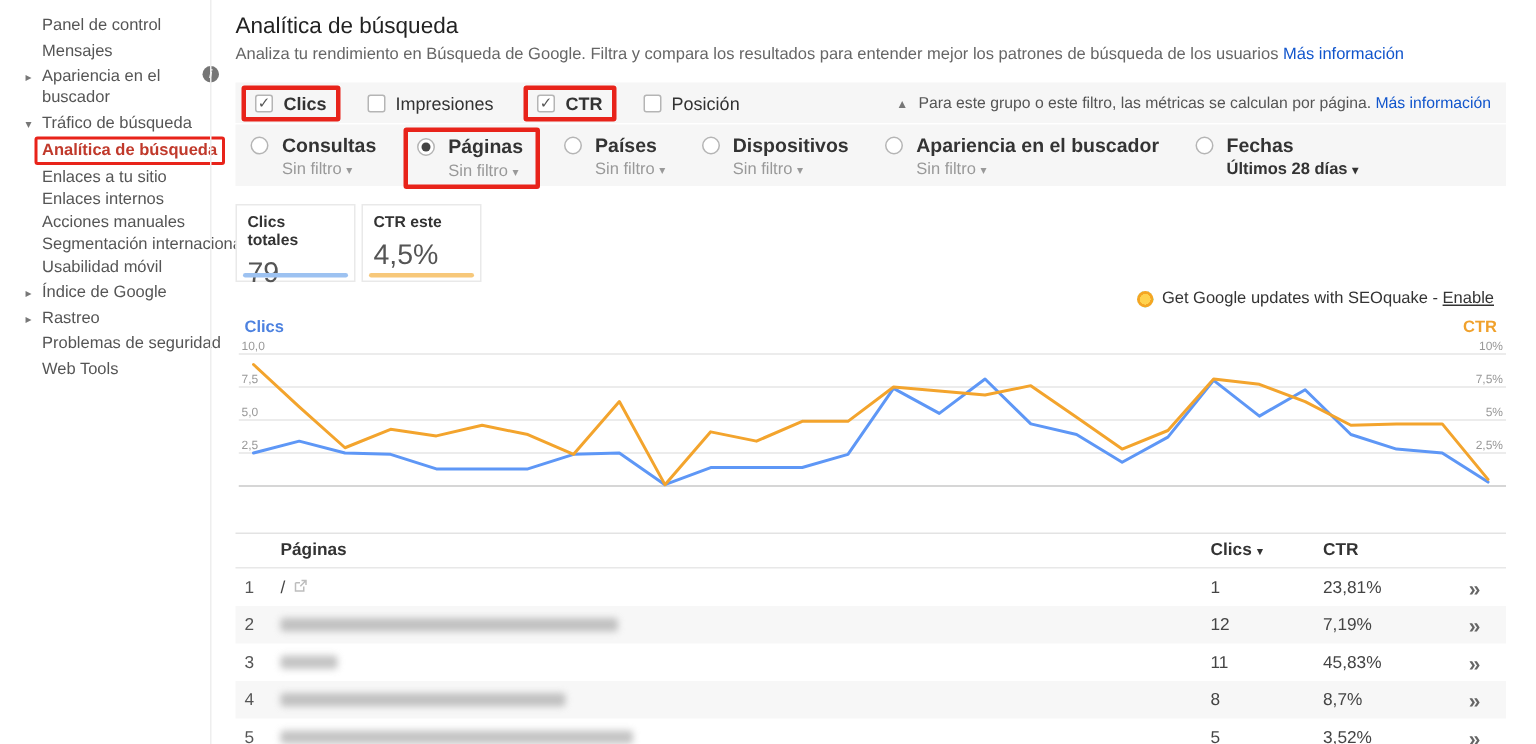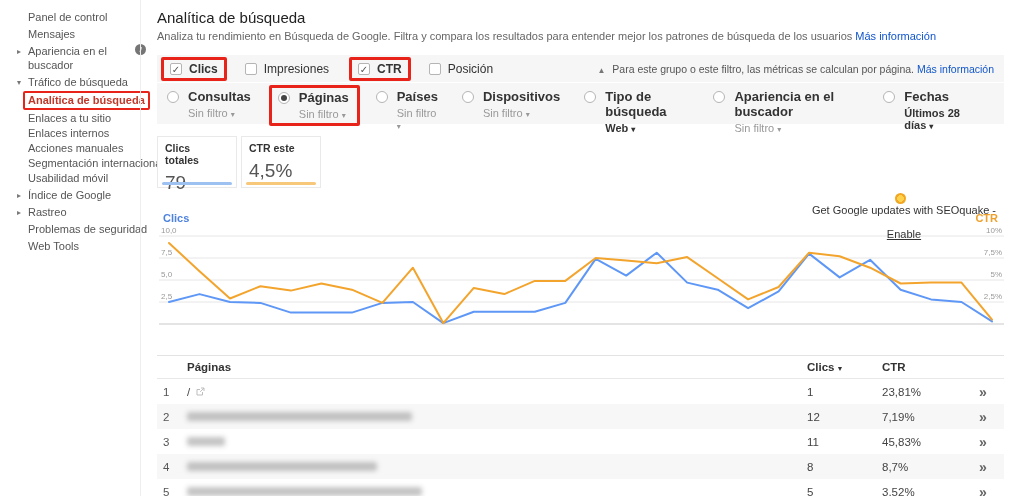--- a/index.html
+++ b/index.html
@@ -54,21 +54,21 @@
   .filter .caret { font-size:8px; }
   .filter.red-box { border:3px solid #e8231a; border-radius:2px; padding:2px 8px 4px 6px; margin:-4px 16px -2px -6px; }
   
   .cards { display:flex; margin-top:12px; }
   .card { width:80px; height:52px; border:1px solid #e9e9e9; background:#fff; margin-right:4px;
           padding:5px 23px 0 7px; position:relative; }
   .card .clbl { font-size:10.5px; font-weight:bold; color:#333; }
   .card .cval { font-size:19px; color:#555; margin-top:6px; }
   .card .cunder { position:absolute; left:4px; right:4px; bottom:2px; height:3px; border-radius:2px; }
   
-  .seoquake { position:absolute; right:28px; top:193px; font-size:11px; color:#333; display:flex; align-items:center;flex-direction:column; }
+  .seoquake { position:absolute; right:28px; top:193px; font-size:11px; color:#333; display:flex; align-items:center; }
   .sq-icon { width:11px; height:11px; border-radius:50%; margin-right:6px;
              background:radial-gradient(circle at 50% 50%, #ffd24d 0 45%, #f4a623 46% 70%, #7cb342 71% 100%); }
   .seoquake u { cursor:pointer; }
   
   .chart-head { display:flex; justify-content:space-between; margin-top:24px; padding:0 6px; }
   .axis-name { font-size:11px; font-weight:bold; }
   .axis-name.left { color:#4d82e0; }
   .axis-name.right { color:#f0a12c; }
   .chart-wrap { margin-top:2px;text-align:right; }
   
@@ -161,27 +161,20 @@
         <div>
           <div class="flbl">Países</div>
           <div class="fval">Sin filtro <span class="caret">▾</span></div>
         </div>
       </div>
       <div class="filter">
         <span class="radio"></span>
         <div>
           <div class="flbl">Dispositivos</div>
           <div class="fval">Sin filtro <span class="caret">▾</span></div>
-        </div>
-      </div>
-      <div class="filter">
-        <span class="radio"></span>
-        <div>
-          <div class="flbl">Tipo de búsqueda</div>
-          <div class="fval boldval">Web <span class="caret">▾</span></div>
         </div>
       </div>
       <div class="filter">
         <span class="radio"></span>
         <div>
           <div class="flbl">Apariencia en el buscador</div>
           <div class="fval">Sin filtro <span class="caret">▾</span></div>
         </div>
       </div>
       <div class="filter">

